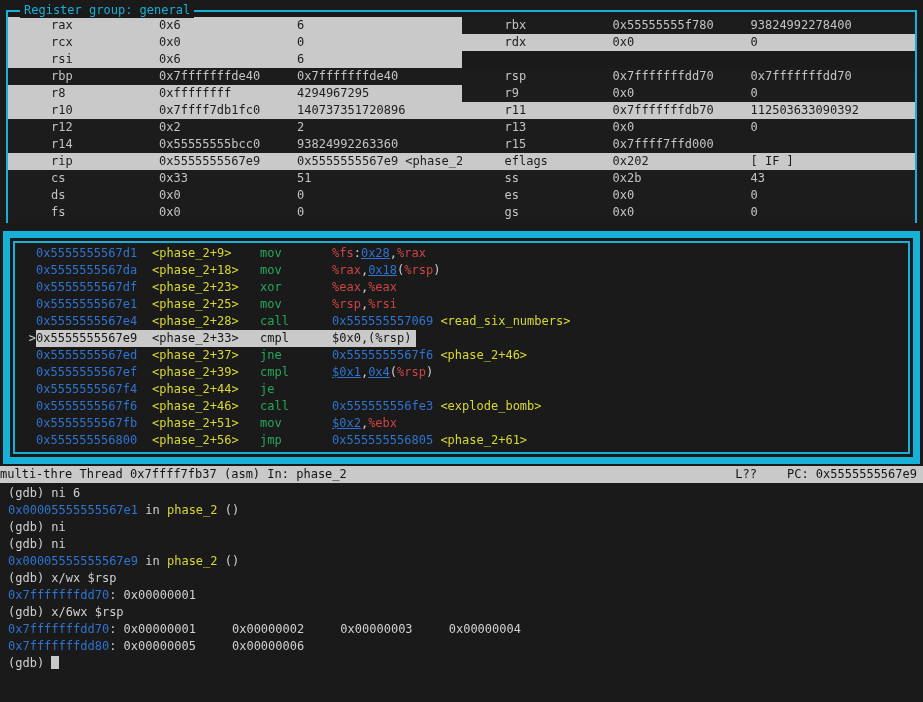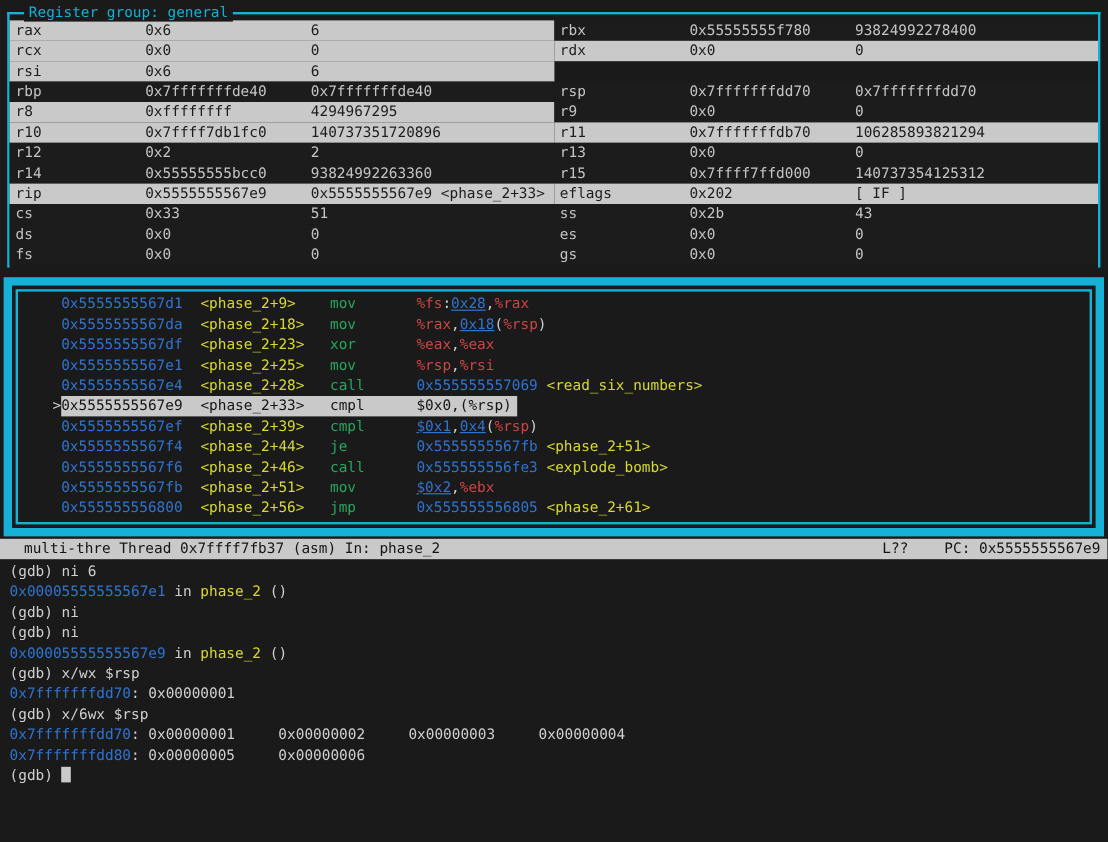--- a/index.html
+++ b/index.html
@@ -14,44 +14,44 @@
     font-family:"DejaVu Sans Mono",monospace;font-size:12px;color:var(--light);
   }
   .screen{position:relative;width:923px;height:702px;padding-top:10px;}
 
   
   .reg-panel{position:relative;margin:0 6px;border:2px solid var(--cyan);border-bottom:none;padding:5px 0 2px 0;}
   .reg-title{position:absolute;top:-9px;left:12px;background:var(--bg);color:var(--cyan);padding:0 4px;line-height:15px;white-space:pre;}
   .reg-row{display:flex;height:17px;line-height:17px;}
   .reg-half{display:flex;width:50%;background:var(--gray);color:#1c1c1c;}
   .reg-half.hl{background:var(--bg2);color:#c4c4c4;}
-  .reg-name{width:108px;padding-left:5px;white-space:pre;overflow:hidden;}
+  .reg-name{width:108px;padding-left:5px;white-space:pre;overflow:hidden;margin-left:38px;}
   .reg-hex{width:138px;white-space:pre;overflow:hidden;}
   .reg-dec{flex:1;white-space:pre;overflow:hidden;}
 
   
   .asm-outer{margin:8px 3px 0 3px;border:7px solid var(--cyan);background:var(--bg);}
   .asm-inner{margin:3px;border:2px solid var(--cyan);padding:2px 0 3px 0;}
-  .asm-line{display:flex;height:17px;line-height:17px;padding-left:20px;}
+  .asm-line{display:flex;height:17px;line-height:17px;padding-left:5px;}
   .asm-marker{width:16px;text-align:right;white-space:pre;color:var(--light);}
   .asm-body{display:flex;}
   .asm-addr{width:116px;white-space:pre;color:var(--blue);}
   .asm-sym{width:108px;white-space:pre;color:var(--yellow);}
   .asm-mn{width:72px;white-space:pre;color:var(--green);}
   .asm-args{white-space:pre;}
   .seg-reg{color:var(--red);}
   .seg-imm{color:var(--blue);text-decoration:underline;}
   .seg-pl{color:var(--light);}
   .seg-addr{color:var(--blue);}
   .seg-sym{color:var(--yellow);}
   .asm-line.current .asm-body{background:var(--gray);padding-right:5px;}
   .asm-line.current .asm-body span{color:var(--dark);}
 
   
-  .status-bar{display:flex;margin-top:2px;height:17px;line-height:17px;background:var(--gray);color:var(--dark);padding:0 6px 0 20px;white-space:pre;}
+  .status-bar{display:flex;margin-top:2px;height:17px;line-height:17px;background:var(--gray);color:var(--dark);padding:0 6px 0 0;white-space:pre;}
   .status-left{flex:1;}
   .status-line{margin-right:30px;}
 
   
   .console{padding:2px 4px 0 8px;}
   .con-line{height:17px;line-height:17px;white-space:pre;}
   .cursor{display:inline-block;width:8px;height:13px;background:var(--gray);vertical-align:-2px;}
 </style>
 </head>
 <body>
@@ -118,21 +118,21 @@
         </div>
         <div class="reg-row">
           <div class="reg-half">
             <span class="reg-name">r10</span>
             <span class="reg-hex">0x7ffff7db1fc0</span>
             <span class="reg-dec">140737351720896</span>
           </div>
           <div class="reg-half">
             <span class="reg-name">r11</span>
             <span class="reg-hex">0x7fffffffdb70</span>
-            <span class="reg-dec">106285893821294</span>
+            <span class="reg-dec">112503633090392</span>
           </div>
         </div>
         <div class="reg-row">
           <div class="reg-half hl">
             <span class="reg-name">r12</span>
             <span class="reg-hex">0x2</span>
             <span class="reg-dec">2</span>
           </div>
           <div class="reg-half hl">
             <span class="reg-name">r13</span>
@@ -142,21 +142,20 @@
         </div>
         <div class="reg-row">
           <div class="reg-half hl">
             <span class="reg-name">r14</span>
             <span class="reg-hex">0x55555555bcc0</span>
             <span class="reg-dec">93824992263360</span>
           </div>
           <div class="reg-half hl">
             <span class="reg-name">r15</span>
             <span class="reg-hex">0x7ffff7ffd000</span>
-            <span class="reg-dec">140737354125312</span>
           </div>
         </div>
         <div class="reg-row">
           <div class="reg-half">
             <span class="reg-name">rip</span>
             <span class="reg-hex">0x5555555567e9</span>
             <span class="reg-dec">0x5555555567e9 &lt;phase_2+33&gt;</span>
           </div>
           <div class="reg-half">
             <span class="reg-name">eflags</span>
@@ -255,33 +254,41 @@
           <span class="asm-body">
             <span class="asm-addr">0x5555555567e9</span>
             <span class="asm-sym">&lt;phase_2+33&gt;</span>
             <span class="asm-mn">cmpl</span>
             <span class="asm-args"><span class="seg-pl">$0x0,(%rsp)</span></span>
           </span>
         </div>
         <div class="asm-line">
           <span class="asm-marker"></span>
           <span class="asm-body">
+            <span class="asm-addr">0x5555555567ed</span>
+            <span class="asm-sym">&lt;phase_2+37&gt;</span>
+            <span class="asm-mn">jne</span>
+            <span class="asm-args"><span class="seg-addr">0x5555555567f6</span><span class="seg-pl"> </span><span class="seg-sym">&lt;phase_2+46&gt;</span></span>
+          </span>
+        </div>
+        <div class="asm-line">
+          <span class="asm-marker"></span>
+          <span class="asm-body">
             <span class="asm-addr">0x5555555567ef</span>
             <span class="asm-sym">&lt;phase_2+39&gt;</span>
             <span class="asm-mn">cmpl</span>
             <span class="asm-args"><span class="seg-imm">$0x1</span><span class="seg-pl">,</span><span class="seg-imm">0x4</span><span class="seg-pl">(</span><span class="seg-reg">%rsp</span><span class="seg-pl">)</span></span>
           </span>
         </div>
         <div class="asm-line">
           <span class="asm-marker"></span>
           <span class="asm-body">
             <span class="asm-addr">0x5555555567f4</span>
             <span class="asm-sym">&lt;phase_2+44&gt;</span>
             <span class="asm-mn">je</span>
-            <span class="asm-args"><span class="seg-addr">0x5555555567fb</span><span class="seg-pl"> </span><span class="seg-sym">&lt;phase_2+51&gt;</span></span>
           </span>
         </div>
         <div class="asm-line">
           <span class="asm-marker"></span>
           <span class="asm-body">
             <span class="asm-addr">0x5555555567f6</span>
             <span class="asm-sym">&lt;phase_2+46&gt;</span>
             <span class="asm-mn">call</span>
             <span class="asm-args"><span class="seg-addr">0x555555556fe3</span><span class="seg-pl"> </span><span class="seg-sym">&lt;explode_bomb&gt;</span></span>
           </span>

